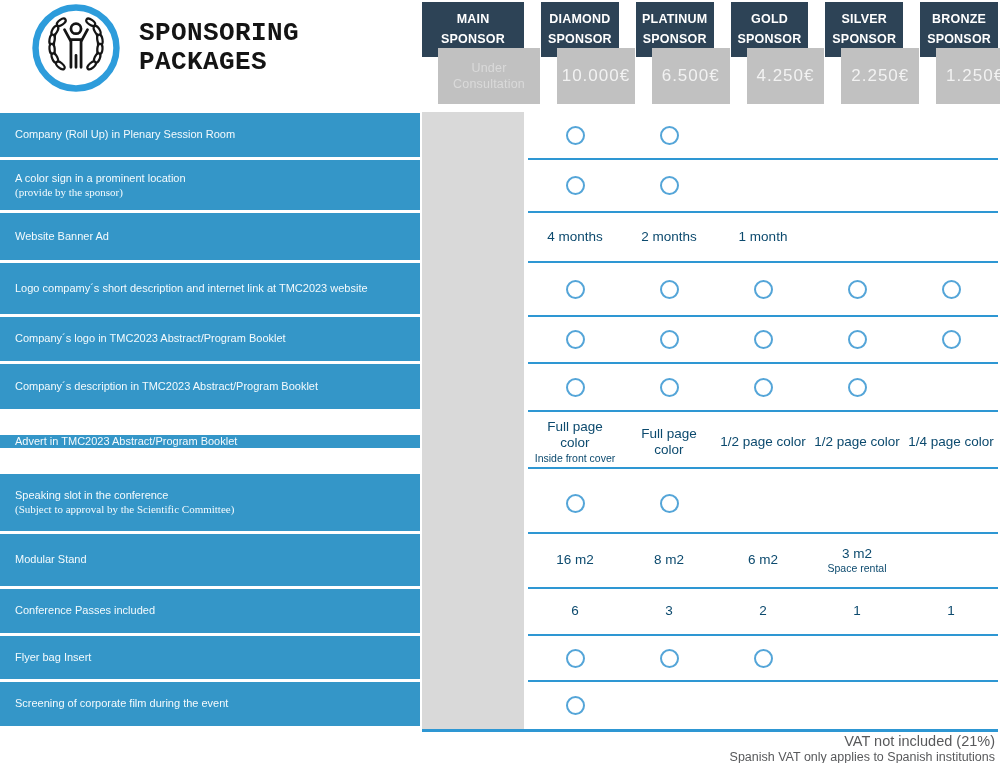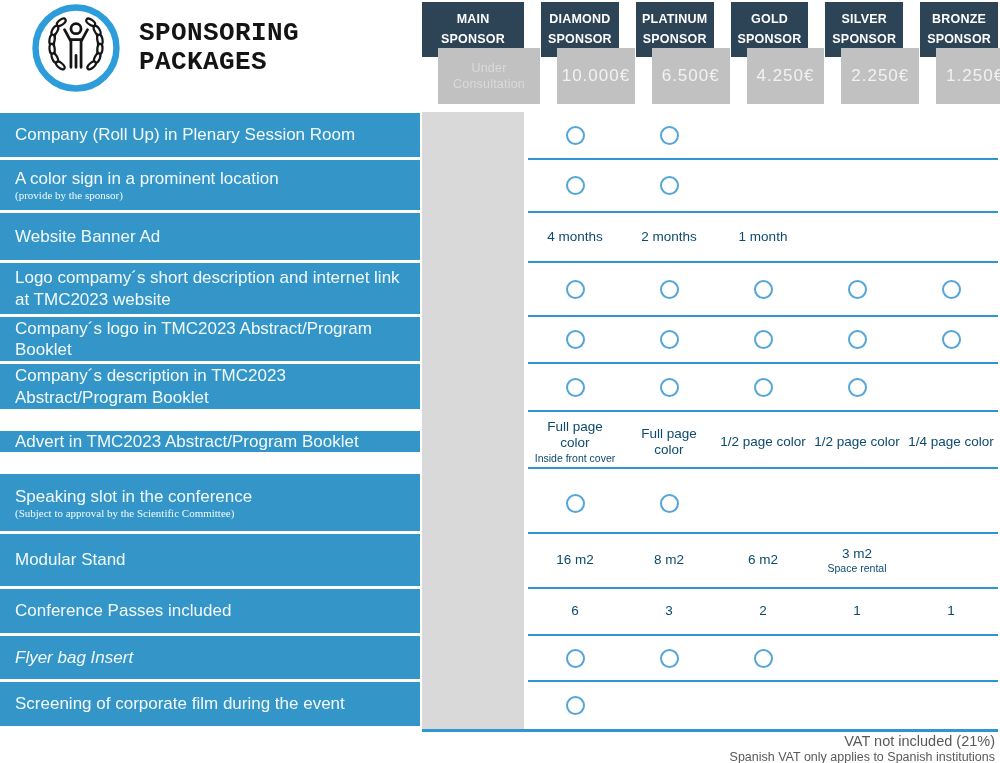--- a/index.html
+++ b/index.html
@@ -32,21 +32,21 @@
   
   .main-strip { position:absolute; left:422px; top:112px; width:102px; height:617px; background:var(--strip-gray); }
   
   .rows { position:absolute; left:0; top:113px; width:1000px; }
   .frow { display:flex; }
   .flabel {
     width:420px; box-sizing:border-box; margin-bottom:3px; padding-left:15px; padding-right:10px;
     background:var(--blue-row); color:#f3fafd;
     display:flex; flex-direction:column; justify-content:center;
   }
-  .flabel .t { font-size:17px; line-height:1.25; }
+  .flabel .t { font-size:11px; line-height:1.25; }
   .flabel .s { font-size:11px; line-height:1.15;font-family:Liberation Serif, serif; }
   .fspacer { width:108px; }
   .fcontent { flex:1; margin-right:2px; border-bottom:2px solid var(--line-blue); box-sizing:border-box; display:flex; }
   .fcontent.last { border-bottom:none; }
   .fcell {
     flex:1; display:flex; flex-direction:column; align-items:center; justify-content:center;
     text-align:center; padding:2px 3px; color:#0c4a6e;
   }
   .cell-text { font-size:13.5px; line-height:1.2; }
   .cell-sub  { font-size:10.5px; line-height:1.25; }
@@ -315,21 +315,21 @@
             <span class="cell-text">2</span>
           </div>
           <div class="fcell">
             <span class="cell-text">1</span>
           </div>
           <div class="fcell">
             <span class="cell-text">1</span>
           </div>
         </div>
       </div>
-      <div class="frow" style="height: 46px; font-style: italic;">
+      <div class="frow" style="height: 46px;">
         <div class="flabel">
           <span class="t">Flyer bag Insert</span>
         </div>
         <div class="fspacer"></div>
         <div class="fcontent">
           <div class="fcell">
             <span class="circle"></span>
           </div>
           <div class="fcell">
             <span class="circle"></span>

